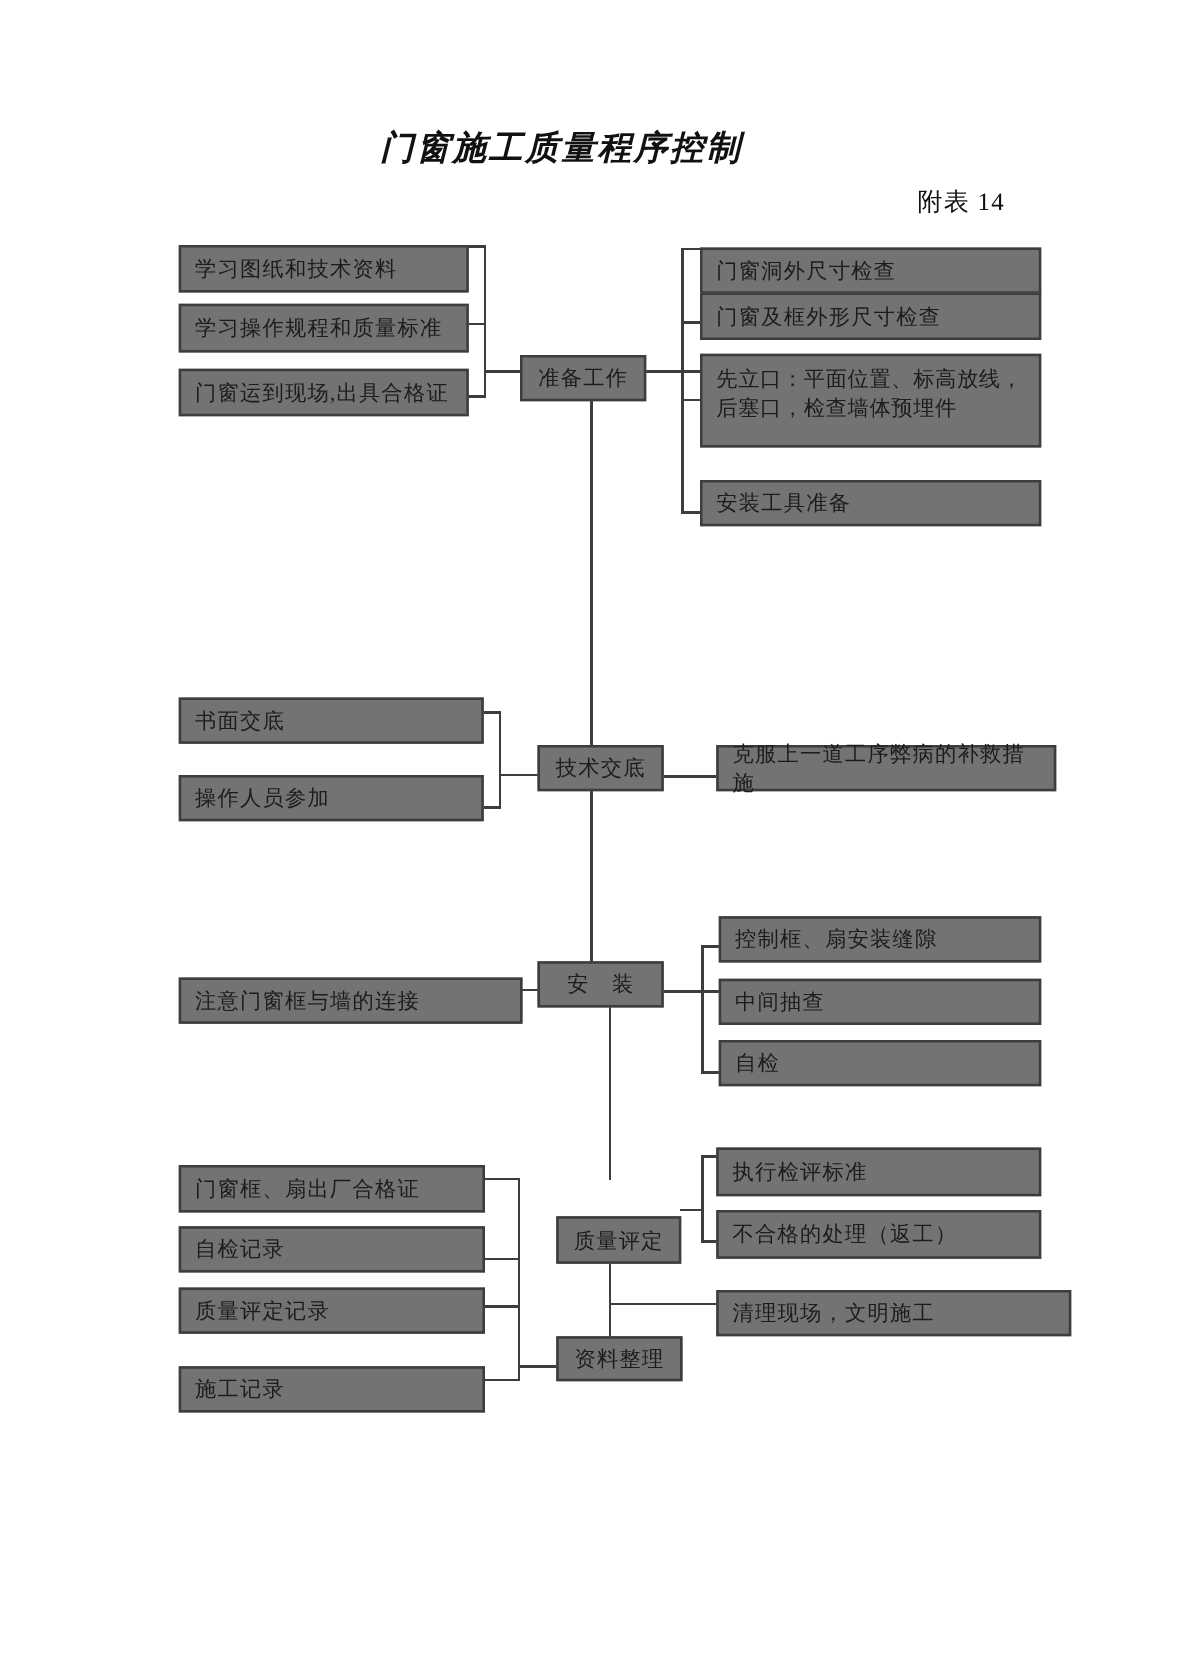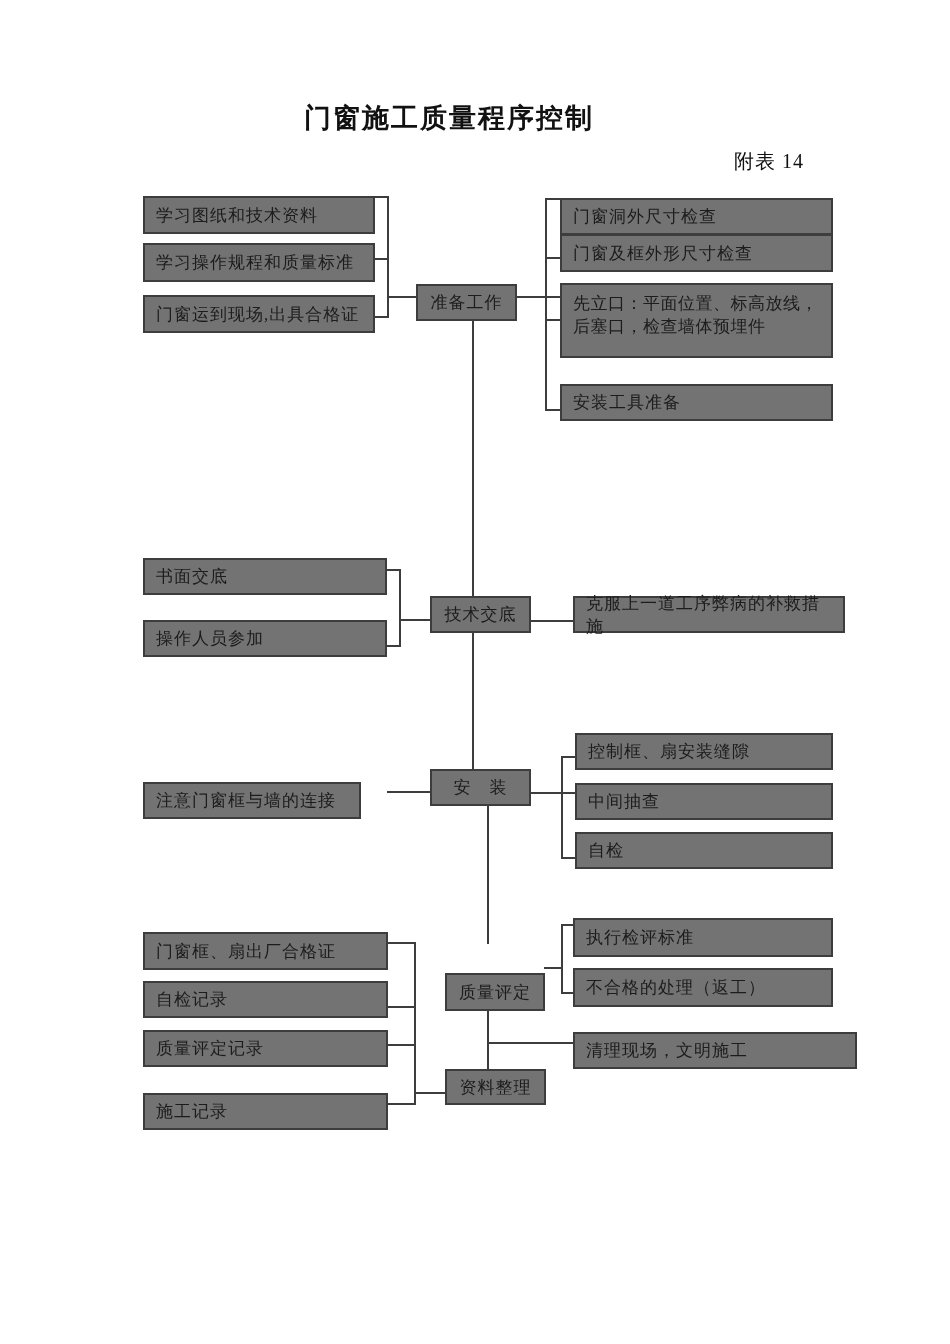--- a/index.html
+++ b/index.html
@@ -3,21 +3,21 @@
 <meta charset="utf-8">
 <style>
   html,body { margin:0; padding:0; background:#ffffff; }
   .page {
     position:relative; width:950px; height:1344px; background:#ffffff;
     font-family:"Liberation Serif","DejaVu Serif",serif;
     color:#1c1c1c; overflow:hidden;
   }
   .title {
     position:absolute; top:100px; left:0; width:898px; text-align:center;
-    font-size:27px; font-weight:bold; letter-spacing:2px; color:#111;
+    font-size:27px; font-weight:bold; letter-spacing:2px; color:#111;font-style:italic;
   }
   .annot {
     position:absolute; top:148px; left:697px;
     font-size:20px; letter-spacing:1px; color:#111;margin-left:37px;
   }
   svg.connectors { position:absolute; top:0; left:0; }
   svg.connectors line { stroke:#3d3d3d; stroke-width:2; shape-rendering:crispEdges; }
   .node {
     position:absolute; box-sizing:border-box;
     border:2px solid #3d3d3d; background:#737373;
@@ -92,21 +92,21 @@
   <div class="node" style="left:560px;top:234px;width:273px;height:38px">门窗及框外形尺寸检查</div>
   <div class="node multiline" style="left:560px;top:283px;width:273px;height:75px">先立口：平面位置、标高放线，
 后塞口，检查墙体预埋件</div>
   <div class="node" style="left:560px;top:384px;width:273px;height:37px">安装工具准备</div>
 
   <div class="node" style="left:143px;top:558px;width:244px;height:37px">书面交底</div>
   <div class="node" style="left:143px;top:620px;width:244px;height:37px">操作人员参加</div>
   <div class="node hub" style="left:430px;top:596px;width:101px;height:37px">技术交底</div>
   <div class="node" style="left:573px;top:596px;width:272px;height:37px">克服上一道工序弊病的补救措施</div>
 
-  <div class="node" style="left:143px;top:782px;width:218px;height:37px">注意门窗框与墙的连接</div>
+  <div class="node" style="left:143px;top:782px;width:275px;height:37px">注意门窗框与墙的连接</div>
   <div class="node hub" style="left:430px;top:769px;width:101px;height:37px">安　装</div>
   <div class="node" style="left:575px;top:733px;width:258px;height:37px">控制框、扇安装缝隙</div>
   <div class="node" style="left:575px;top:783px;width:258px;height:37px">中间抽查</div>
   <div class="node" style="left:575px;top:832px;width:258px;height:37px">自检</div>
 
   <div class="node" style="left:143px;top:932px;width:245px;height:38px">门窗框、扇出厂合格证</div>
   <div class="node" style="left:143px;top:981px;width:245px;height:37px">自检记录</div>
   <div class="node" style="left:143px;top:1030px;width:245px;height:37px">质量评定记录</div>
   <div class="node" style="left:143px;top:1093px;width:245px;height:37px">施工记录</div>
   <div class="node hub" style="left:445px;top:973px;width:100px;height:38px">质量评定</div>

